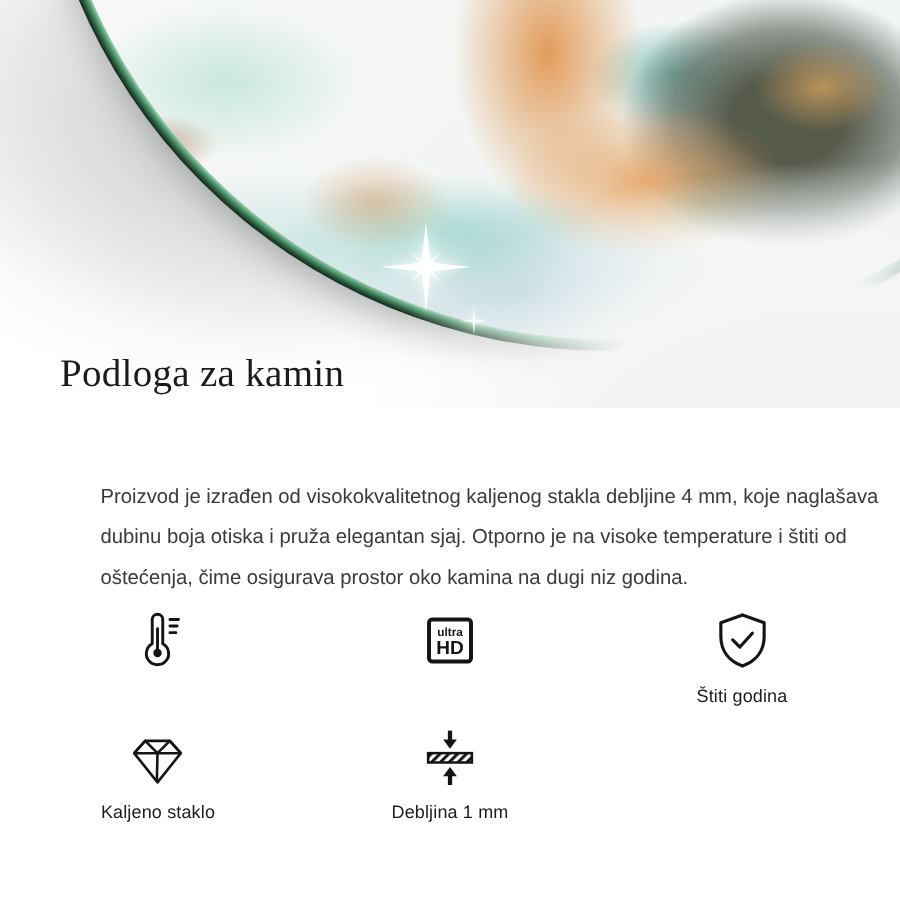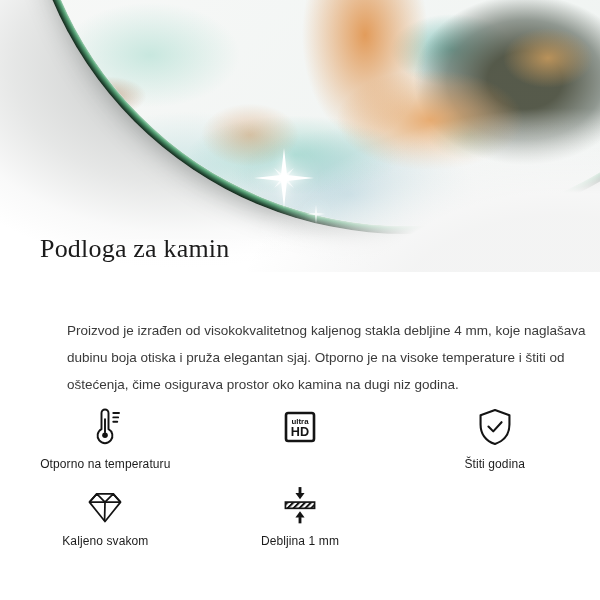--- a/index.html
+++ b/index.html
@@ -112,21 +112,20 @@
     <div class="ic">
       <svg width="42" height="42" viewBox="0 0 48 48" fill="none" stroke="#141414" stroke-width="2.2" stroke-linecap="round">
         <path d="M20 26.5 V8 a4 4 0 0 1 8 0 V26.5 a8.5 8.5 0 1 1 -8 0 Z" stroke-linejoin="round"></path>
         <line x1="24" y1="15" x2="24" y2="30"></line>
         <circle cx="24" cy="33.5" r="3.2" fill="#141414" stroke="none"></circle>
         <line x1="33.5" y1="8" x2="40" y2="8"></line>
         <line x1="33.5" y1="13" x2="39" y2="13"></line>
         <line x1="33.5" y1="18" x2="38" y2="18"></line>
       </svg>
     </div>
-    <div class="lbl">Otporno na temperaturu</div>
   </div>
 
   <div class="feature">
     <div class="ic">
       <svg width="42" height="42" viewBox="0 0 48 48">
         <rect x="8" y="8" width="32" height="32" rx="2.5" fill="none" stroke="#141414" stroke-width="3"></rect>
         <text x="24" y="20.5" text-anchor="middle" font-family="Liberation Sans, sans-serif" font-size="9" font-weight="bold" fill="#141414">ultra</text>
         <text x="24" y="34.5" text-anchor="middle" font-family="Liberation Sans, sans-serif" font-size="14.5" font-weight="bold" fill="#141414">HD</text>
       </svg>
     </div>
@@ -144,21 +143,21 @@
 
   <div class="feature r2">
     <div class="ic">
       <svg width="42" height="38" viewBox="0 0 48 44" fill="none" stroke="#141414" stroke-width="2" stroke-linejoin="round">
         <path d="M14.5 8 H33.5 L42 17.5 L24 40 L6 17.5 Z"></path>
         <line x1="6" y1="17.5" x2="42" y2="17.5"></line>
         <path d="M6 17.5 L14.5 8 L24 17.5 L33.5 8 L42 17.5"></path>
         <line x1="24" y1="17.5" x2="23.5" y2="39"></line>
       </svg>
     </div>
-    <div class="lbl">Kaljeno svakom</div>
+    <div class="lbl">Kaljeno staklo</div>
   </div>
 
 
   <div class="feature r2">
     <div class="ic">
       <svg width="40" height="40" viewBox="0 0 48 48">
         <defs>
           <pattern id="hatchP" width="5" height="5" patternUnits="userSpaceOnUse" patternTransform="rotate(45)">
             <rect width="2.4" height="5" fill="#141414"></rect>
           </pattern>

